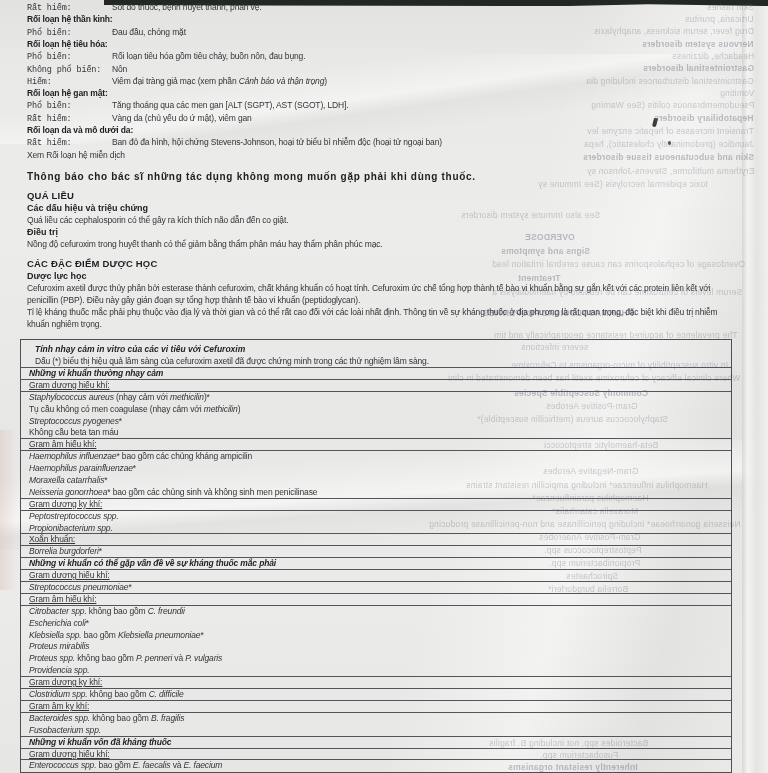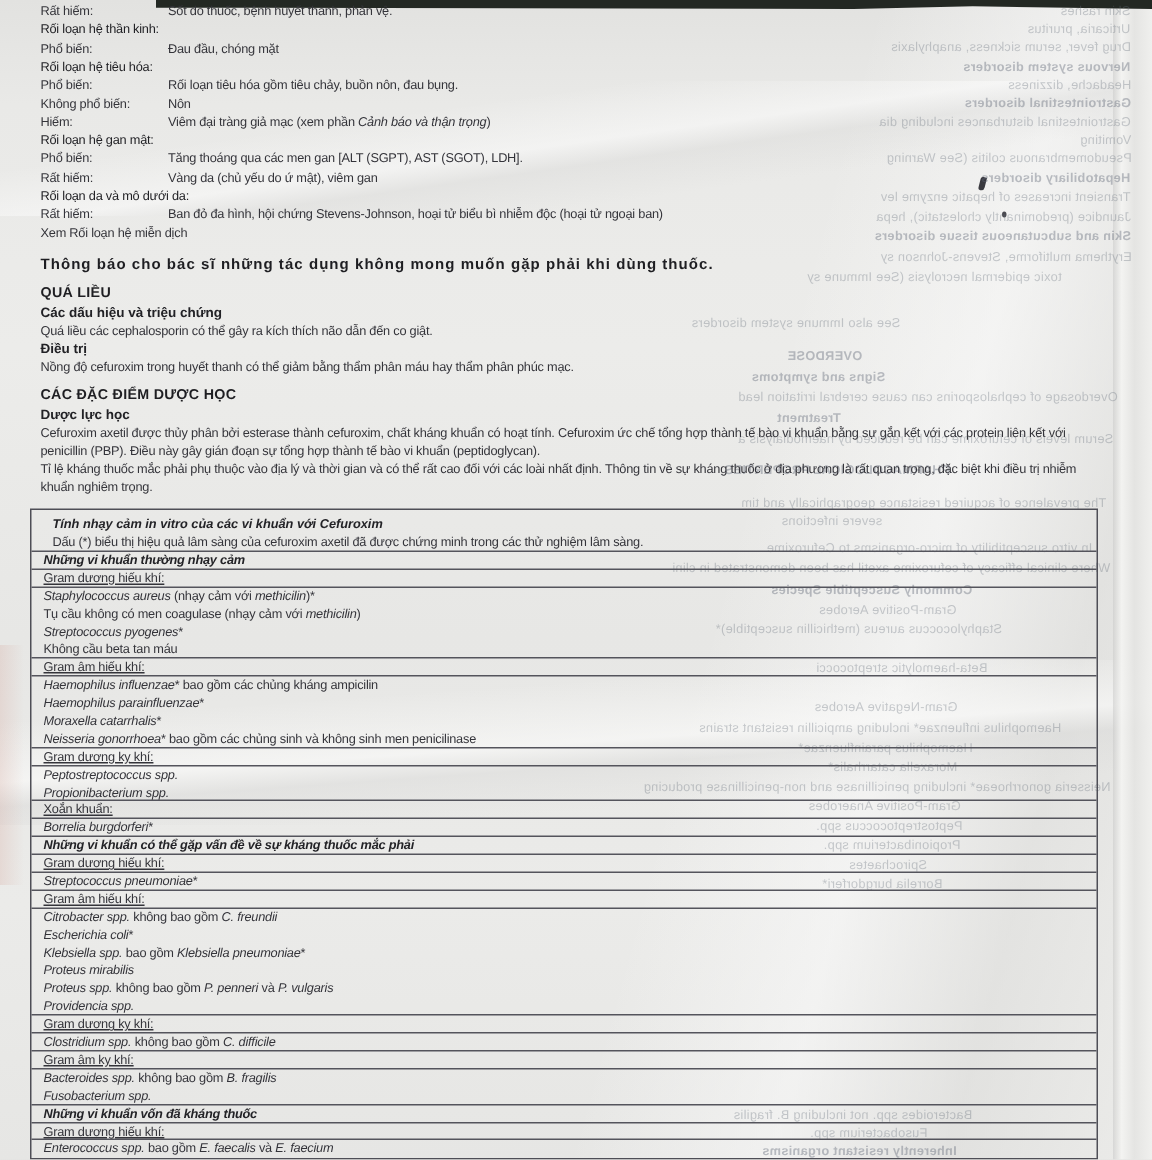--- a/index.html
+++ b/index.html
@@ -29,22 +29,22 @@
   .speck1{position:absolute;left:653px;top:118px;width:4px;height:9px;background:#3a3a40;border-radius:2px 0 3px 2px;transform:rotate(14deg);}
   .speck2{position:absolute;left:668px;top:141px;width:3px;height:4px;background:#4a4a50;border-radius:50%;}
   
   .bleed{position:absolute;white-space:nowrap;transform:scaleX(-1);
     color:rgba(104,110,124,.34);font-size:8.5px;letter-spacing:.2px;}
   .bleed.b{font-weight:bold;color:rgba(96,102,118,.40);}
   
   .content{position:absolute;left:0;top:0;width:768px;height:773px;}
   .line{position:absolute;white-space:nowrap;font-size:8.5px;letter-spacing:-.15px;}
   .adr-row{position:absolute;left:27px;white-space:nowrap;font-size:8.5px;letter-spacing:-.15px;}
-  .adr-label{display:inline-block;width:85px;}
-  .hdr{font-weight:normal;color:#212125;}
+  .adr-label{display:inline-block;width:85px;font-family:Liberation Mono, monospace;}
+  .hdr{font-weight:bold;color:#212125;}
   .big{font-size:10px;letter-spacing:.7px;font-weight:bold;color:#1e1e22;}
   .h2{font-size:9.5px;letter-spacing:.2px;font-weight:bold;color:#1e1e22;}
   .h3{font-size:9px;letter-spacing:0;font-weight:bold;color:#222226;}
   i{font-style:italic;}
   
   .tbl{position:absolute;left:20px;top:339px;width:712px;border:1px solid #4e4e56;box-sizing:border-box;background:transparent;}
   .tblock{box-sizing:border-box;}
   .tblock + .tblock{border-top:1px solid #54545c;margin-top:-1px;}
   .tline{height:11.9px;line-height:11.9px;font-size:8.5px;letter-spacing:-.15px;padding-left:8px;white-space:nowrap;overflow:hidden;}
   .t-head{padding-top:3px;height:28px;box-sizing:border-box;}
@@ -145,21 +145,21 @@
     <div id="pharm-lines">
         <div class="line" style="top: 283px; left: 27px;">Cefuroxim axetil được thủy phân bởi esterase thành cefuroxim, chất kháng khuẩn có hoạt tính. Cefuroxim ức chế tổng hợp thành tế bào vi khuẩn bằng sự gắn kết với các protein liên kết với</div>
         <div class="line" style="top: 295px; left: 27px;">penicillin (PBP). Điều này gây gián đoạn sự tổng hợp thành tế bào vi khuẩn (peptidoglycan).</div>
         <div class="line" style="top: 307px; left: 27px;">Tỉ lệ kháng thuốc mắc phải phụ thuộc vào địa lý và thời gian và có thể rất cao đối với các loài nhất định. Thông tin về sự kháng thuốc ở địa phương là rất quan trọng, đặc biệt khi điều trị nhiễm</div>
         <div class="line" style="top: 319px; left: 27px;">khuẩn nghiêm trọng.</div>
       </div>
   </div>
 
   <div class="tbl" id="tbl">
     <div class="tblock t-head">
-      <div class="t-title">Tính nhạy cảm in vitro của các vi khuẩn với Cefuroxim</div>
+      <div class="t-title">Tính nhạy cảm in vitro của các vi tiêu với Cefuroxim</div>
       <div class="t-note">Dấu (*) biểu thị hiệu quả lâm sàng của cefuroxim axetil đã được chứng minh trong các thử nghiệm lâm sàng.</div>
     </div>
   <div class="tblock">
         <div class="tline t-section">Những vi khuẩn thường nhạy cảm</div>
       </div>
       <div class="tblock">
         <div class="tline t-group"><span>Gram dương hiếu khí:</span></div>
       </div>
       <div class="tblock">
         <div class="tline"><span></span><i>Staphylococcus aureus</i><span> (nhạy cảm với </span><i>methicilin</i><span>)*</span></div>

